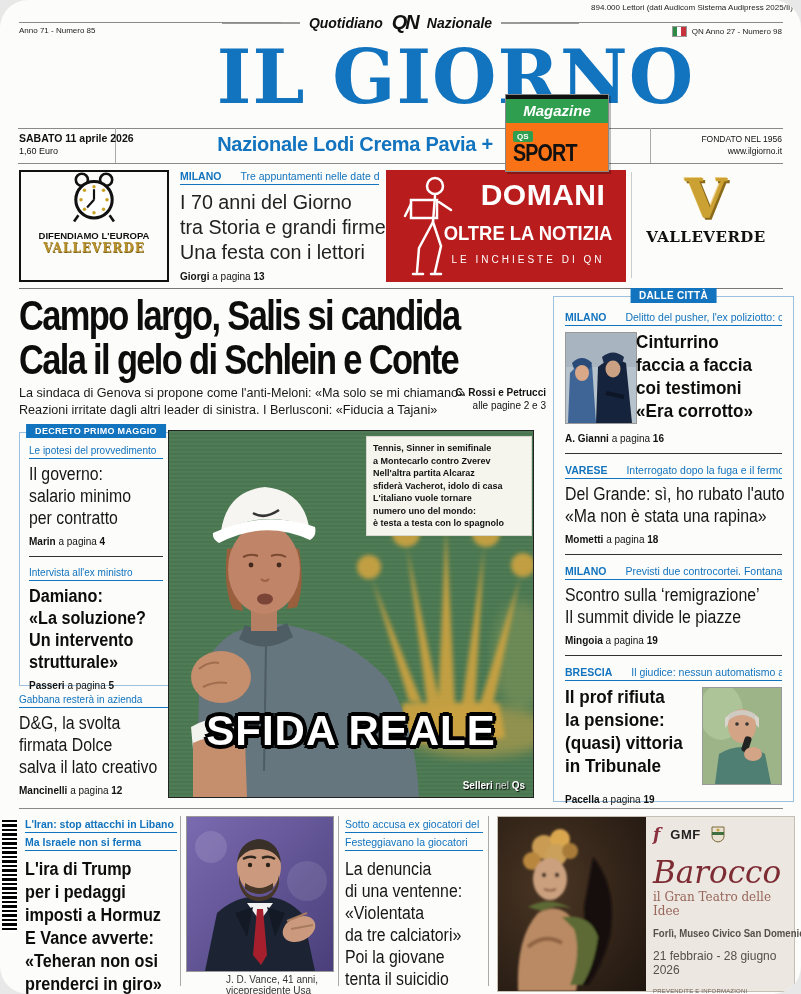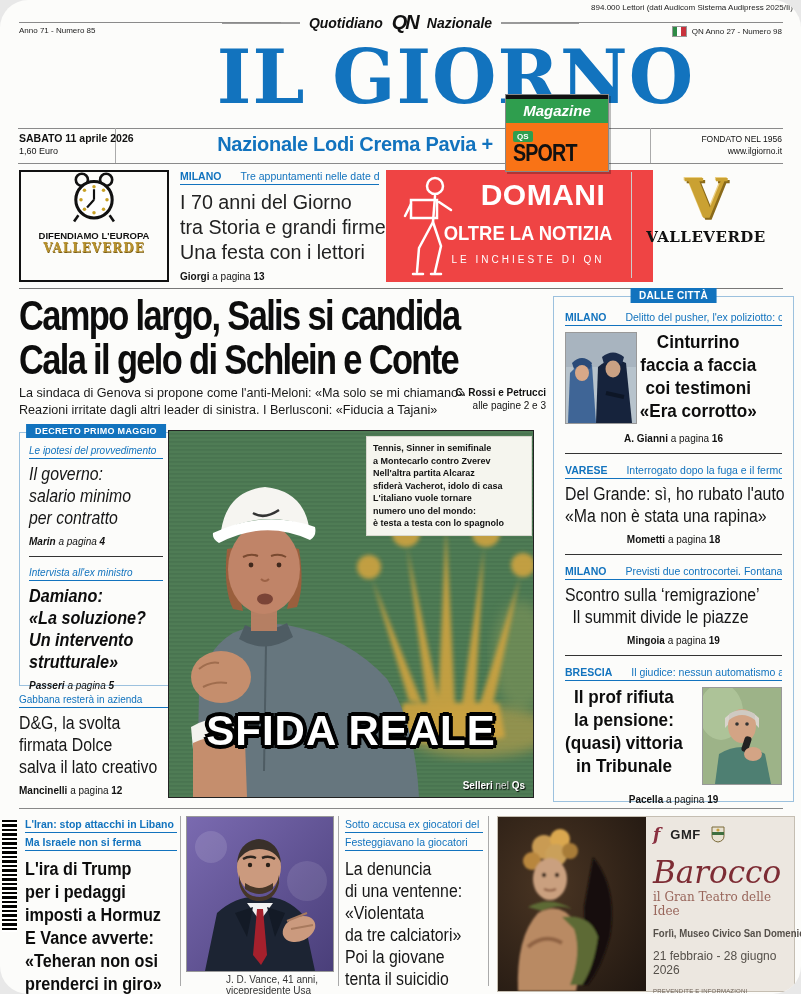--- a/index.html
+++ b/index.html
@@ -55,21 +55,21 @@
   #pb1{left:19px;width:146px;height:108px;border:2px solid #111;text-align:center;}
   #pb1-l1{font-size:9.5px;font-weight:900;margin-top:2px;}
   #pb1-l2{font-size:12px;font-weight:900;font-family:"DejaVu Serif",serif;color:#b8922e;
           letter-spacing:1px;text-shadow:0.5px 0.5px 0 #7a5c12;}
   #pb2{left:180px;width:199px;}
   .kicker{color:#1273BE;font-size:10.5px;border-bottom:1px solid #1273BE;padding-bottom:2px;
           margin-bottom:4px;display:block;white-space:nowrap;overflow:hidden;}
   .kicker b{font-weight:800;margin-right:19px;}
   #pb2 .pl{font-size:20.5px;color:#222;line-height:25px;transform:scaleX(.96);transform-origin:left;white-space:nowrap;}
   .byl{font-size:10px;margin-top:7px;white-space:nowrap;}
-  #pb3{left:386px;width:267px;height:112px;background:#ef4444;color:#fff;}
+  #pb3{left:386px;width:240px;height:112px;background:#b91c1c;color:#fff;}
   #pb3-title{position:absolute;left:78px;top:8px;width:158px;text-align:center;font-size:30px;
              font-weight:900;letter-spacing:0.5px;}
   #pb3-sub{position:absolute;left:48px;top:52px;width:188px;text-align:center;font-size:20px;
            font-weight:900;transform:scaleX(.92);transform-origin:center;white-space:nowrap;}
   #pb3-tag{position:absolute;left:48px;top:84px;width:188px;text-align:center;font-size:10px;
            letter-spacing:3px;white-space:nowrap;}
   #pb4{left:636px;width:140px;height:108px;text-align:center;}
   #pb4-v{font-family:"DejaVu Serif",serif;font-size:54px;font-weight:800;color:#caa132;line-height:58px;
          text-shadow:2px 2px 0 #8a6a1a,-1px -1px 0 #ecd084;}
   #pb4-name{font-family:"DejaVu Serif",serif;font-size:15px;font-weight:900;letter-spacing:0.5px;}
@@ -78,26 +78,26 @@
   #lead-hr{top:288px;left:19px;width:764px;background:#777;}
   .hl-main{position:absolute;left:19px;font-size:42px;font-weight:900;letter-spacing:-2px;
            color:#0d0d0d;transform:scaleX(.82);transform-origin:left top;white-space:nowrap;}
   #hl1{top:292px;}
   #hl2{top:336px;}
   #deck{left:19px;top:384px;width:436px;font-size:13px;line-height:17px;color:#1a1a1a;}
   #deck .sx{transform:scaleX(.97);white-space:nowrap;}
   #lead-byl{left:440px;top:386px;width:106px;text-align:right;font-size:10px;line-height:13px;}
 
   
-  #rrail{left:553px;top:296px;width:239px;height:504px;border:1px solid #9cc1de;text-align:center;}
+  #rrail{left:553px;top:296px;width:239px;height:504px;border:1px solid #9cc1de;}
   #lrail{left:19px;top:432px;width:152px;height:252px;border:1px solid #9cc1de;}
   .badge{position:absolute;top:-9px;left:50%;transform:translateX(-50%);background:#1273BE;
          color:#fff;font-weight:800;font-size:10px;padding:2px 9px;white-space:nowrap;letter-spacing:0.3px;}
   .railpad{padding:14px 11px 0 11px;}
-  .lrailpad{padding:12px 9px 0 9px;font-style:italic;}
+  .lrailpad{padding:12px 9px 0 9px;}
   .hl-b{font-size:19px;font-weight:800;line-height:23px;transform:scaleX(.9);transform-origin:left;white-space:nowrap;color:#0d0d0d;}
   .hl-l{font-size:18px;font-weight:400;line-height:22px;transform:scaleX(.88);transform-origin:left;white-space:nowrap;color:#161616;}
   .sep{height:1px;background:#333;margin:9px 0 10px 0;}
   .ph-l{float:left;margin:2px 7px 2px 0;border:1px solid #999;}
   .ph-r{float:right;margin:2px 0 2px 6px;border:1px solid #999;}
   .clr{clear:both;}
 
   
   #photo{left:168px;top:430px;width:364px;height:366px;border:1px solid #222;overflow:hidden;}
   #cap{position:absolute;left:197px;top:5px;width:152px;background:#f5f5ee;border:1px solid #d8d8cf;

